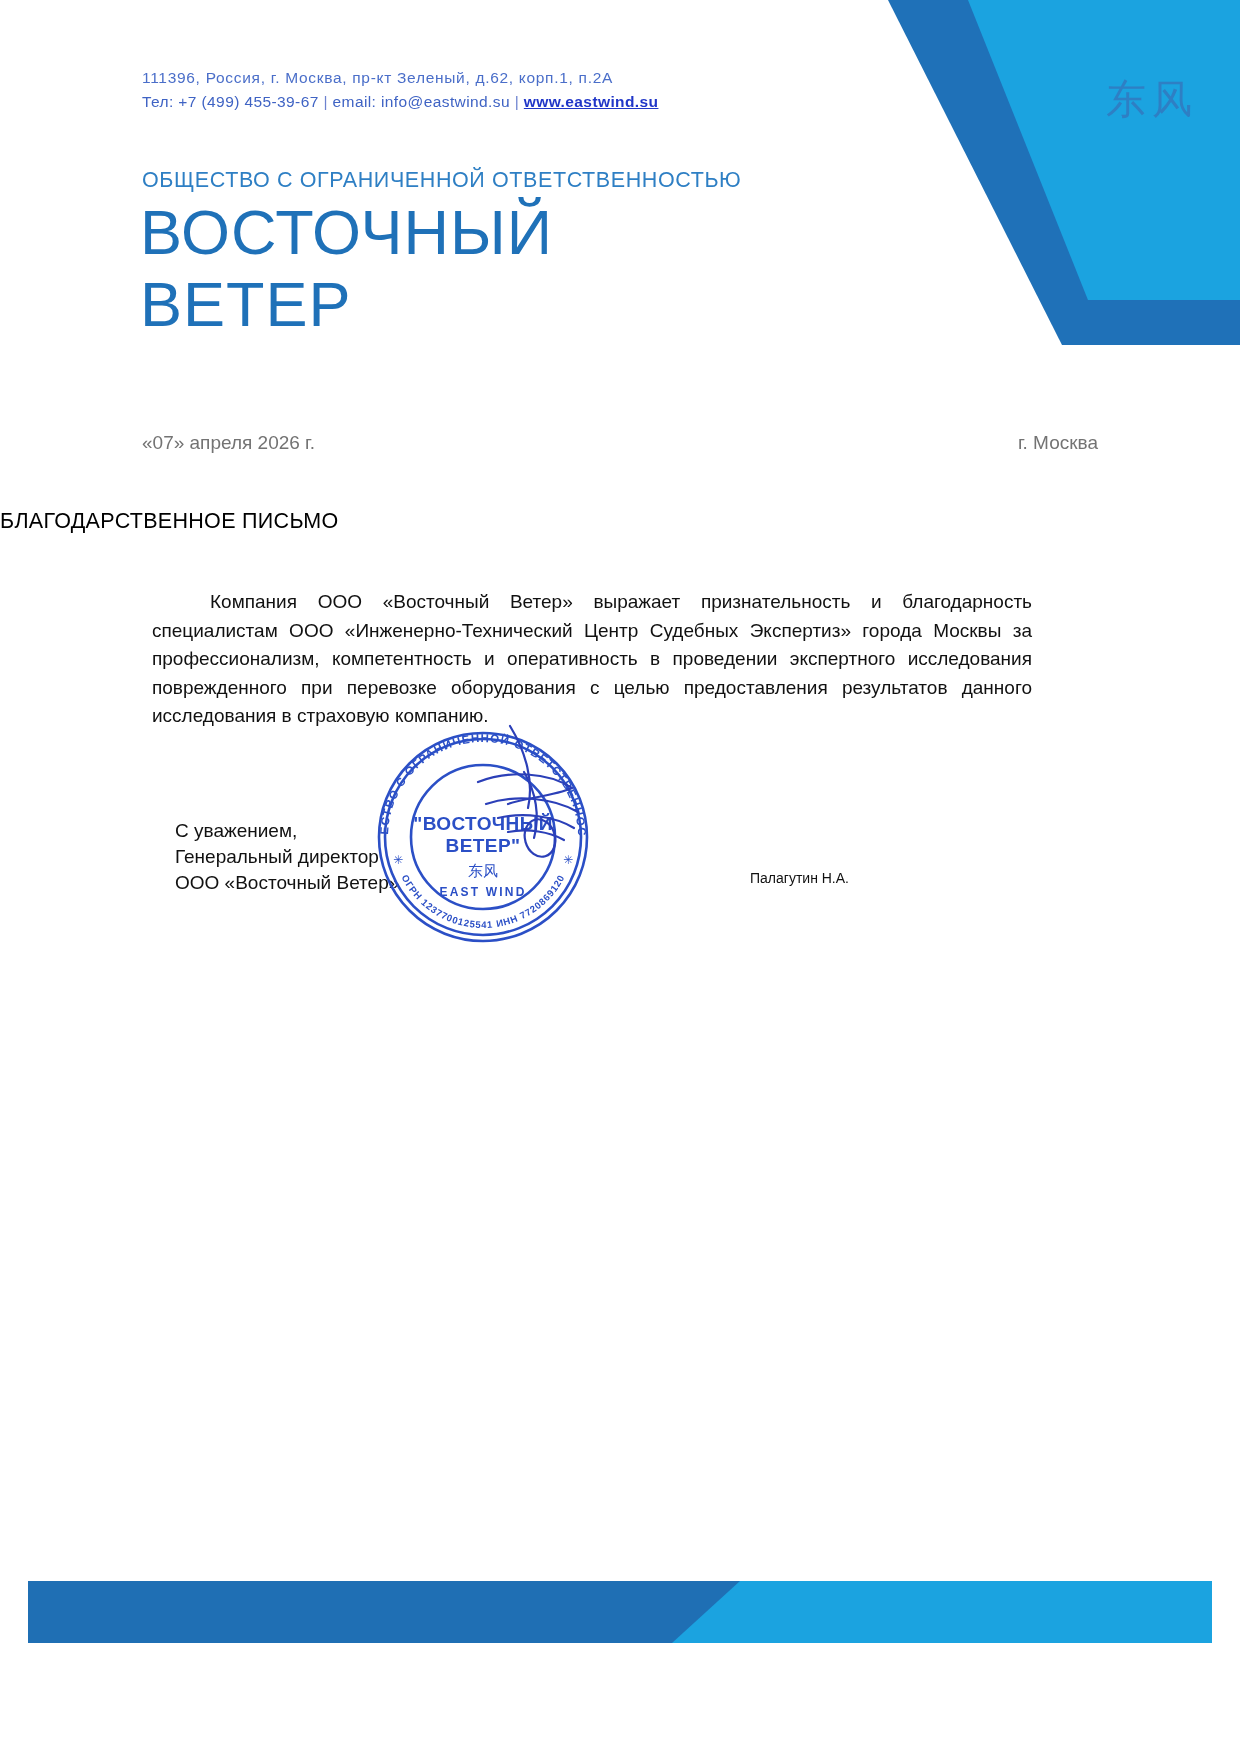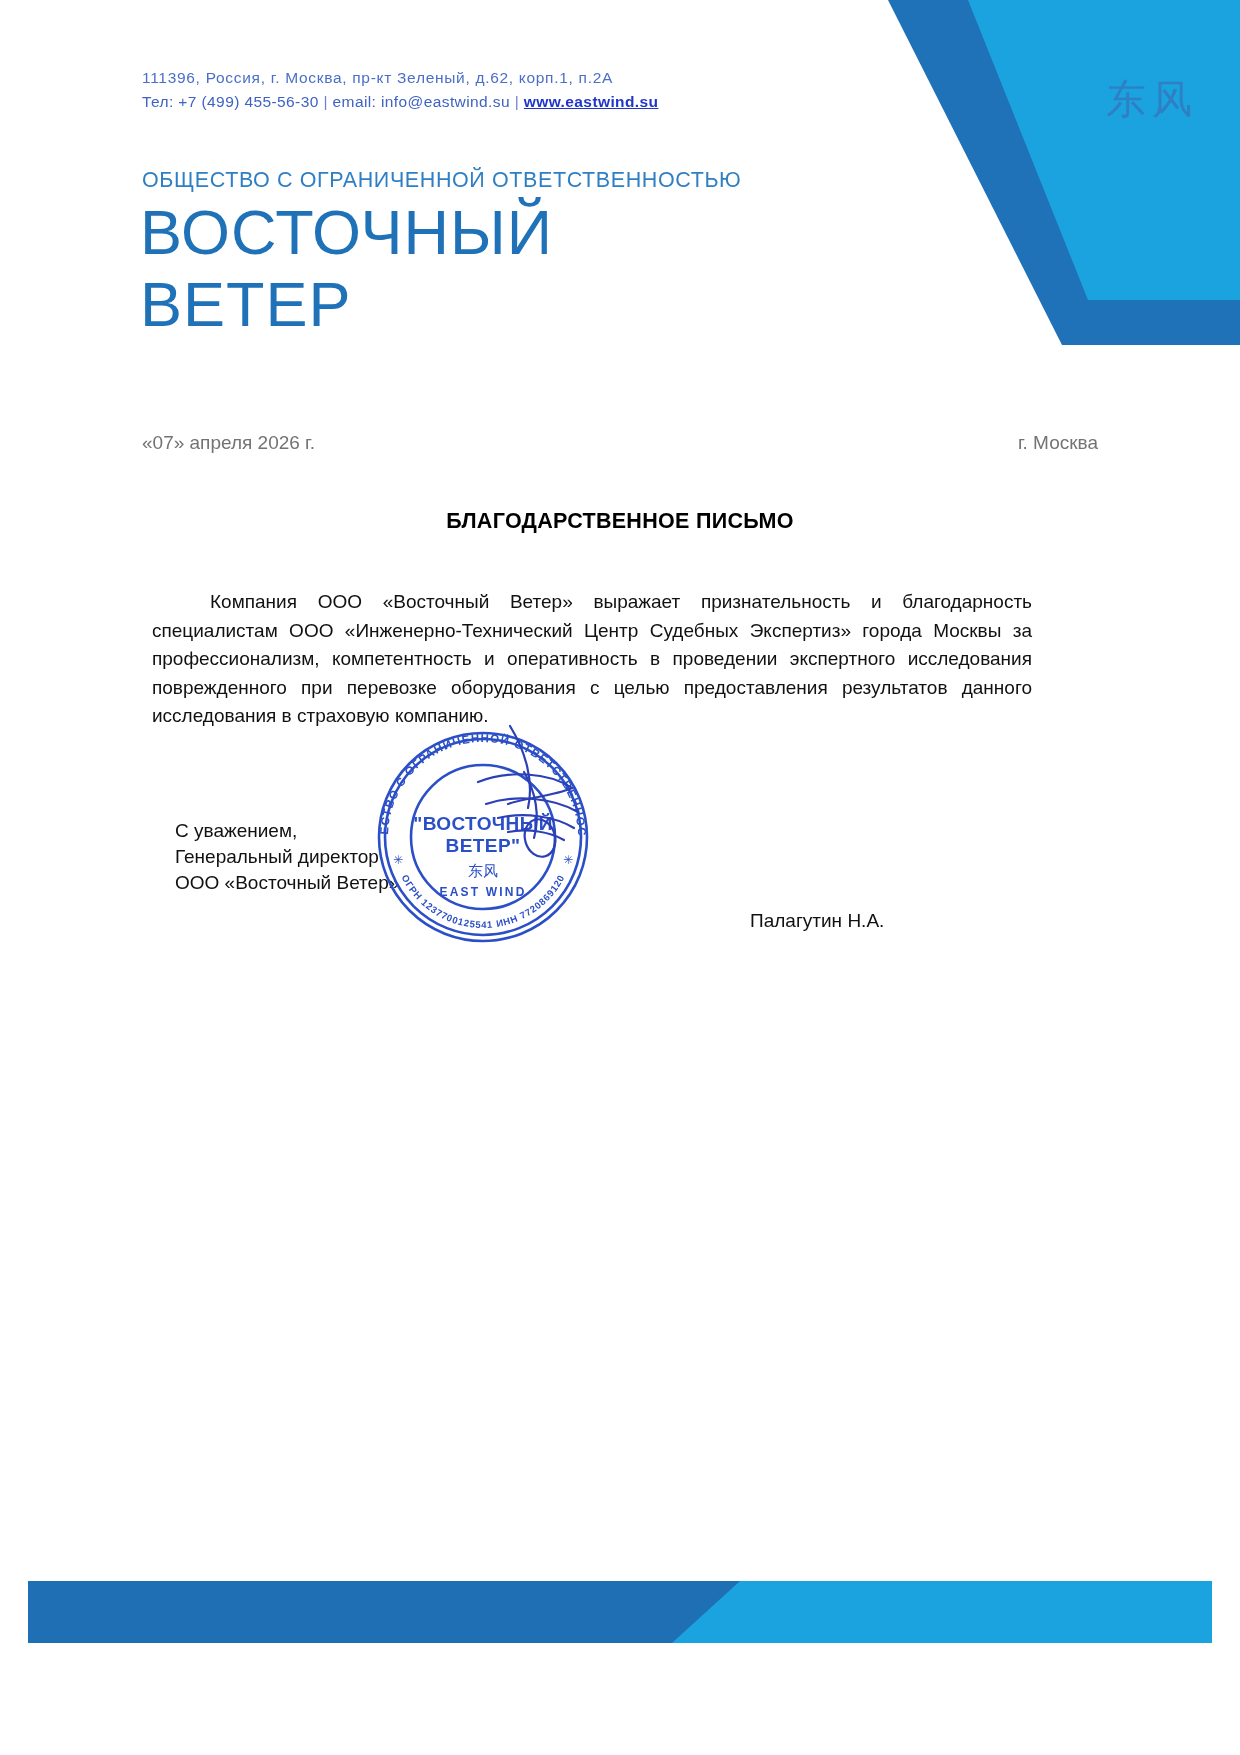--- a/index.html
+++ b/index.html
@@ -92,23 +92,22 @@
     font-size: 19px;
     color: #737373;
   }
 
   
   .doc-title {
     position: absolute;
     left: 0;
     right: 0;
     top: 509px;
-    text-align: center;
     font-size: 21.5px;
-    font-weight: bold;
+    font-weight: normal;
     color: #000;
     letter-spacing: 0.3px;
   }
 
   
   .body-text {
     position: absolute;
     left: 140px;
     width: 880px;
     top: 588px;
@@ -129,23 +128,22 @@
     font-size: 19px;
     line-height: 26px;
     color: #111;
     white-space: pre-line;
     margin-left: 35px;
   }
   .sign-name {
     position: absolute;
     left: 750px;
     top: 870px;
-    font-size: 19px;
+    font-size: 14px;
     color: #111;
-    margin-top: 40px;
   }
 
   
   .stamp-wrap {
     position: absolute;
     left: 358px;
     top: 712px;
     width: 250px;
     height: 250px;
   }
@@ -170,21 +168,21 @@
     <svg width="400" height="345" viewBox="0 0 400 345" xmlns="http://www.w3.org/2000/svg" aria-hidden="true">
       <polygon points="48,0 400,0 400,345 222,345" fill="#1f71b8"></polygon>
       <polygon points="128,0 400,0 400,300 248,300" fill="#1ba3e0"></polygon>
     </svg>
     <div class="corner-cn">东风</div>
   </div>
 
   <div class="contacts">
     <div class="line1">111396, Россия, г. Москва, пр-кт Зеленый, д.62, корп.1, п.2А</div>
     <div class="line2">
-      <span>Тел: +7 (499) 455-56-30</span><span class="sep"> | </span><span class="email">email: info@eastwind.su</span><span class="sep"> | </span><span class="weblink">www.eastwind.su</span>
+      <span>Тел: +7 (499) 455-39-67</span><span class="sep"> | </span><span class="email">email: info@eastwind.su</span><span class="sep"> | </span><span class="weblink">www.eastwind.su</span>
     </div>
   </div>
 
   <div class="ooo-line">ОБЩЕСТВО С ОГРАНИЧЕННОЙ ОТВЕТСТВЕННОСТЬЮ</div>
   <div class="company-name">
     <div>ВОСТОЧНЫЙ</div>
     <div>ВЕТЕР</div>
   </div>
 
   <div class="date-row">

